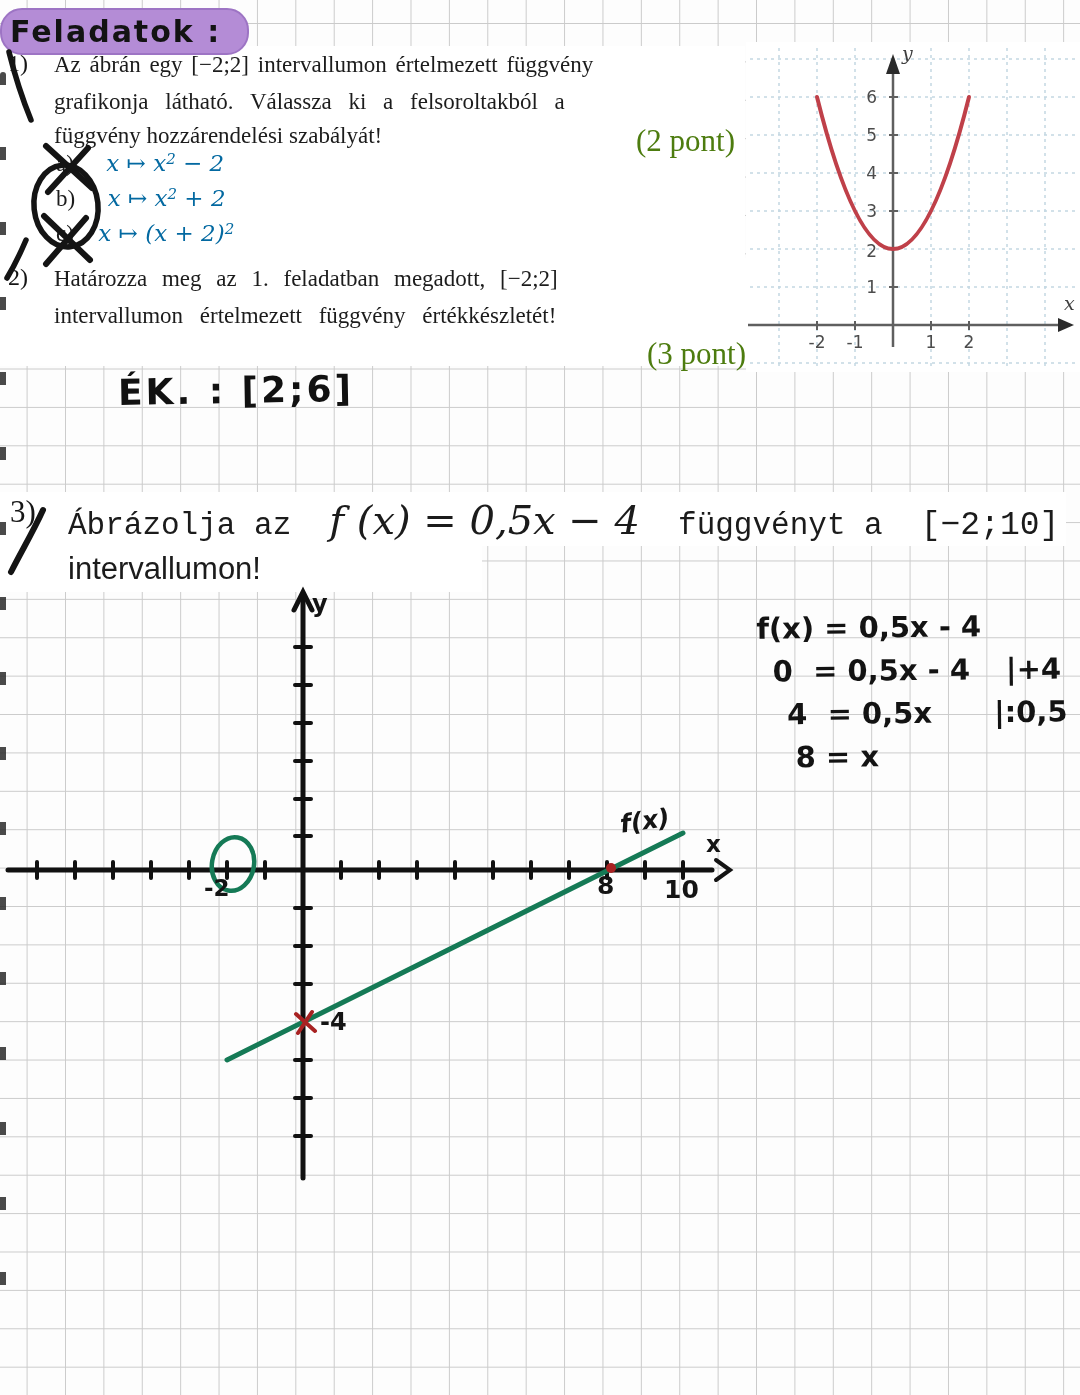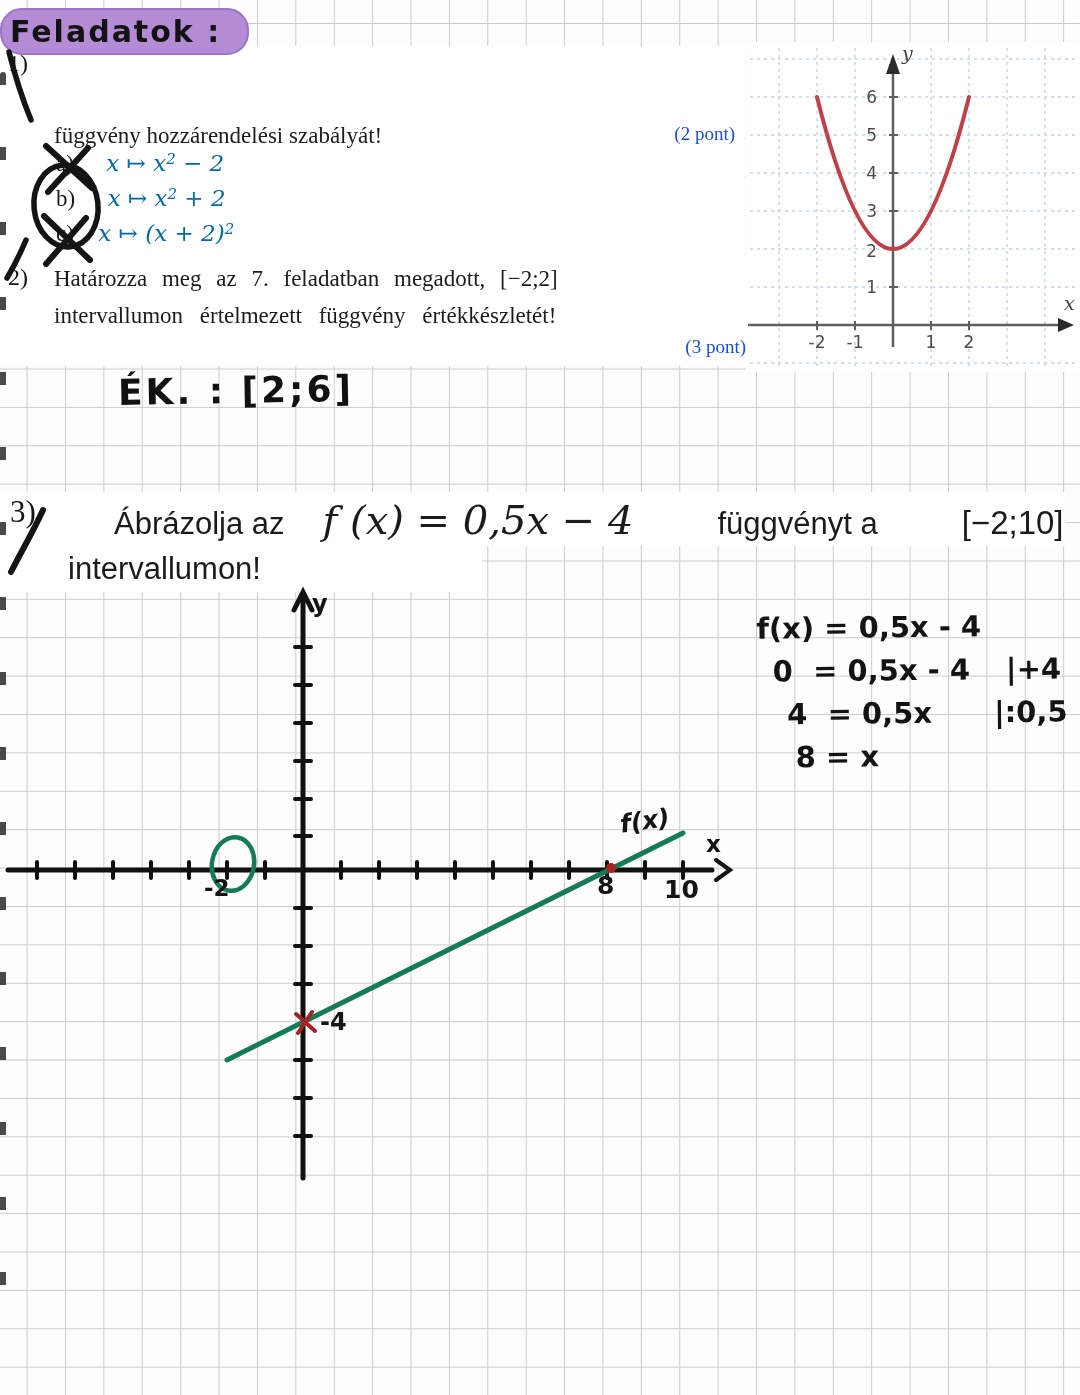--- a/index.html
+++ b/index.html
@@ -20,30 +20,30 @@
     padding:4px 26px 4px 8px;}
   .header-pill span{font-family:"DejaVu Sans",sans-serif;font-weight:bold;
     font-size:30px;letter-spacing:2px;color:#131313;}
   .patch{position:absolute;background:#ffffff;z-index:1;}
   .p1{left:0;top:46px;width:745px;height:214px;}
   .p2{left:0;top:258px;width:762px;height:108px;}
   .p3a{left:0;top:492px;width:1066px;height:54px;}
   .p3b{left:0;top:546px;width:482px;height:46px;}
   .pnum{position:absolute;font-family:"Liberation Serif",serif;font-size:24px;color:#151515;}
   .tline{position:absolute;font-family:"Liberation Serif",serif;font-size:23px;color:#1c1c1c;white-space:nowrap;}
-  .pts{position:absolute;font-family:"Liberation Serif",serif;font-size:19px;color:#1d4ed8;}
+  .pts{position:absolute;font-family:"Liberation Serif",serif;font-size:31px;color:#4d7c0f;}
   .opt{position:absolute;white-space:nowrap;}
   .opt .letter{font-family:"Liberation Serif",serif;font-size:23px;color:#1c1c1c;}
   .formula{font-family:"DejaVu Serif","DejaVu Sans",serif;font-style:italic;font-size:23px;color:#0369a1;}
   .formula .sup{font-size:15px;vertical-align:7px;}
   .ek{position:absolute;left:118px;top:370px;z-index:2;
     font-family:"DejaVu Sans",sans-serif;font-weight:bold;font-size:36px;
     letter-spacing:3px;color:#111;transform:rotate(-1deg);white-space:pre;}
   .p3row{position:absolute;left:68px;top:497px;z-index:2;display:flex;gap:38px;align-items:baseline;white-space:nowrap;}
-  .p3row .seg{font-family:Liberation Sans, sans-serif;font-size:31px;color:#1b1b1b;margin-left:46px;}
+  .p3row .seg{font-family:Liberation Mono, monospace;font-size:31px;color:#1b1b1b;}
   .p3row .f3{font-family:"DejaVu Serif","DejaVu Sans",serif;font-style:italic;font-size:40px;color:#1b1b1b;}
   .p3num{position:absolute;left:10px;top:494px;z-index:2;font-family:"Liberation Serif",serif;font-size:31px;color:#151515;}
   .p3line2{position:absolute;left:68px;top:551px;z-index:2;font-family:Liberation Sans, sans-serif;font-size:31px;color:#1b1b1b;text-align:right;}
   .calc{position:absolute;left:745px;top:610px;z-index:2;width:340px;
     font-family:"DejaVu Sans",sans-serif;font-weight:bold;font-size:29px;color:#131313;
     transform:rotate(-0.6deg);}
   .calc .cl{position:relative;height:43px;white-space:pre;}
   .calc .op{margin-left:36px;}
   svg{position:absolute;}
   #fig1{left:746px;top:42px;z-index:2;background:#ffffff;}
@@ -59,20 +59,22 @@
 <div id="page">
 
   <div class="edge-marks"></div>
 
   <div class="header-pill">
     <span>Feladatok :</span>
   </div>
 
   <div class="patch p1">
     <span class="pnum" style="left:8px;top:4px;">1)</span>
+    <div class="tline" style="left:54px;top:6px;word-spacing:3px;">Az ábrán egy [−2;2] intervallumon értelmezett függvény</div>
+    <div class="tline" style="left:54px;top:43px;word-spacing:11px;">grafikonja látható. Válassza ki a felsoroltakból a</div>
     <div class="tline" style="left:54px;top:77px;">függvény hozzárendelési szabályát!</div>
     <div class="pts" style="right:10px;top:77px;">(2 pont)</div>
 
     <div class="opt" style="left:56px;top:104px;">
       <span class="letter">a)</span>
       <span class="formula" style="margin-left:28px;"><span>x ↦ x</span><span class="sup">2</span><span> − 2</span></span>
     </div>
     <div class="opt" style="left:56px;top:139px;">
       <span class="letter">b)</span>
       <span class="formula" style="margin-left:28px;margin-top:6px;"><span>x ↦ x</span><span class="sup">2</span><span> + 2</span></span>
@@ -131,21 +133,21 @@
       <text x="109" y="306" text-anchor="middle">-1</text>
       <text x="185" y="306" text-anchor="middle">1</text>
       <text x="223" y="306" text-anchor="middle">2</text>
     </g>
     <text class="figaxis" x="318" y="268">x</text>
     <text class="figaxis" x="156" y="18">y</text>
   </svg>
 
   <div class="patch p2">
     <span class="pnum" style="left:8px;top:6px;">2)</span>
-    <div class="tline" style="left:54px;top:8px;word-spacing:9px;">Határozza meg az 7. feladatban megadott, [−2;2]</div>
+    <div class="tline" style="left:54px;top:8px;word-spacing:9px;">Határozza meg az 1. feladatban megadott, [−2;2]</div>
     <div class="tline" style="left:54px;top:45px;word-spacing:11px;">intervallumon értelmezett függvény értékkészletét!</div>
     <div class="pts" style="right:16px;top:78px;">(3 pont)</div>
   </div>
 
   <div class="ek">ÉK. : [2;6]</div>
 
   <div class="patch p3a"></div>
   <div class="patch p3b"></div>
   <span class="p3num">3)</span>
   <div class="p3row">

